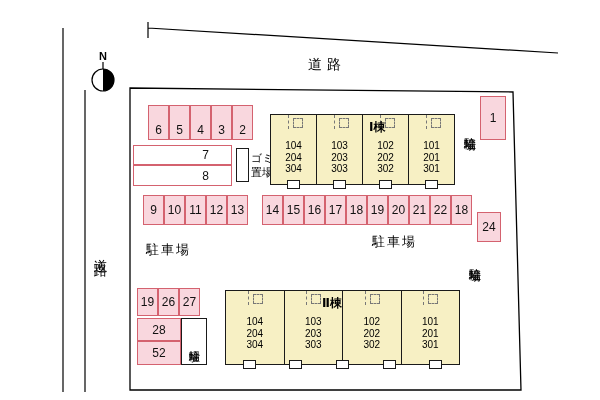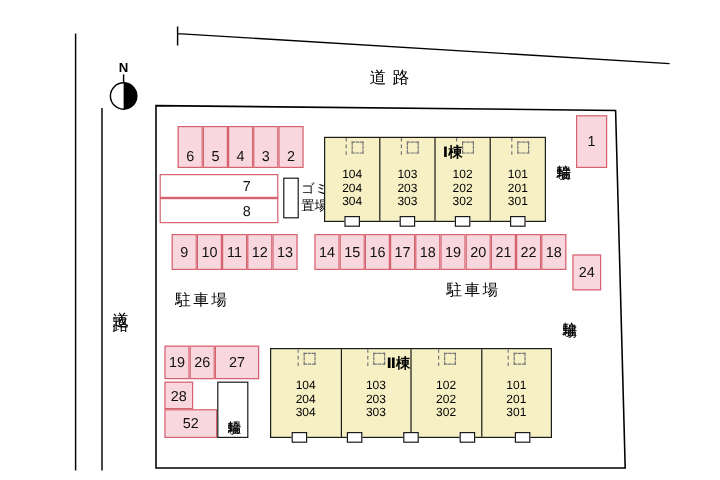--- a/index.html
+++ b/index.html
@@ -161,25 +161,25 @@
   <div class="pspace" style="left:477px; top:212px; width:24px; height:30px;">
       <span>24</span>
     </div>
 
   <div class="pspace" style="left:137px; top:288px; width:21px; height:28px;">
       <span>19</span>
     </div>
   <div class="pspace" style="left:158px; top:288px; width:21px; height:28px;">
       <span>26</span>
     </div>
-  <div class="pspace" style="left:179px; top:288px; width:37px; height:28px;">
+  <div class="pspace" style="left:179px; top:288px; width:21px; height:28px;">
       <span>27</span>
     </div>
 
-  <div class="pspace" style="left:137px; top:318px; width:24px; height:23px;text-align:right;">
+  <div class="pspace" style="left:137px; top:318px; width:44px; height:23px;text-align:right;">
       <span>28</span>
     </div>
   <div class="pspace" style="left:137px; top:341px; width:44px; height:24px;">
       <span>52</span>
     </div>
 
   <div class="bikebox vert">駐輪場</div>
 
   <div class="building" style="left:270px; top:114px; width:185px; height:71px;">
     <div class="bname" style="left:98px;">Ⅰ棟</div>

